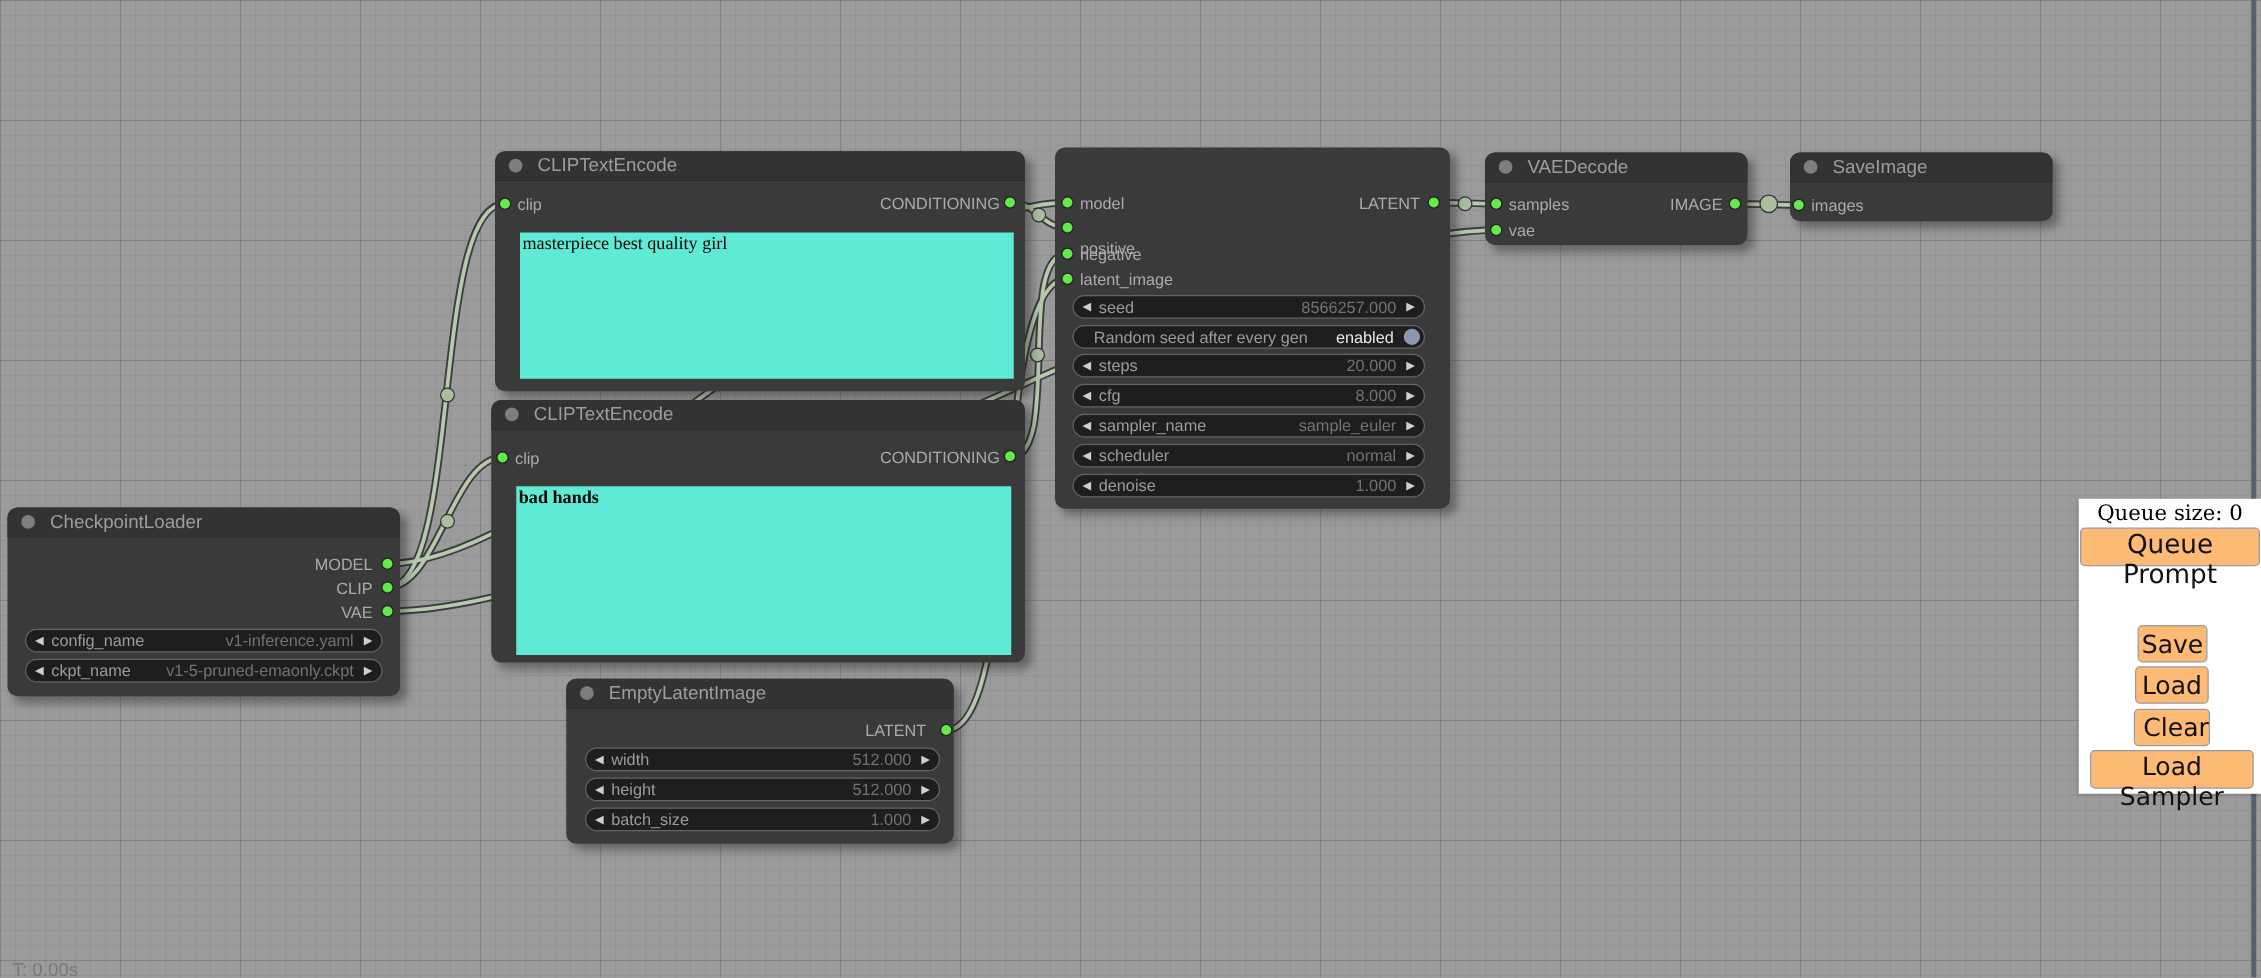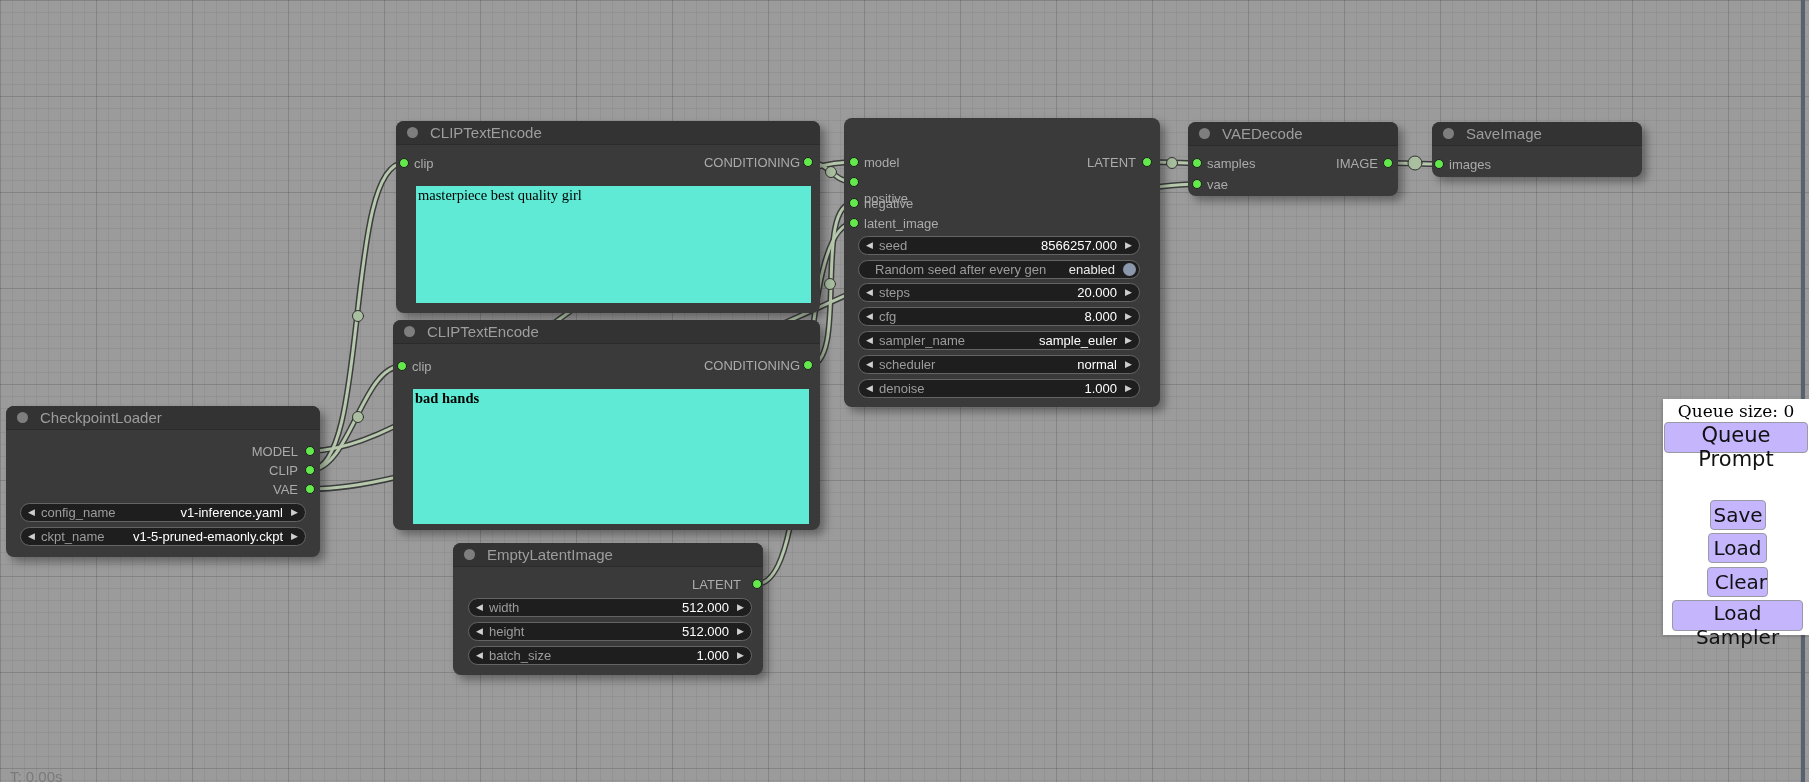--- a/index.html
+++ b/index.html
@@ -29,35 +29,35 @@
   .slot-label{position:absolute;color:#ababab;font-size:13px;line-height:13px;white-space:nowrap;}
   .slot-label.out{text-align:right;}
   .widget{
     position:absolute;height:19px;box-sizing:border-box;background:#1e1e1e;
     border:1px solid #646464;border-radius:10px;font-size:13px;line-height:17px;color:#9c9c9c;
     white-space:nowrap;
   }
   .warrow{position:absolute;top:0;font-size:9px;line-height:17px;color:#cfcfcf;cursor:pointer;}
   .warrow.l{left:7px;} .warrow.r{right:7px;}
   .wlabel{position:absolute;left:20px;top:0;color:#9c9c9c;text-align:right;}
-  .wvalue{position:absolute;right:22px;top:0;color:#ffffff;}
+  .wvalue{position:absolute;right:22px;top:0;color:#737373;}
   .toggle-label{position:absolute;left:16px;top:0;color:#9c9c9c;}
   .toggle-value{position:absolute;right:24px;top:0;color:#e9e9e9;}
   .toggle-dot{position:absolute;right:3px;top:2px;width:13px;height:13px;border-radius:50%;background:#8b97ab;}
   .prompt-box{
     position:absolute;background:#5eead4;border:none;resize:none;outline:none;
     font-family:"Liberation Serif",serif;font-size:14.5px;color:#000;padding:1px 2px;box-sizing:border-box;
   }
   #scrollbar{position:absolute;left:1801px;top:0;width:4px;height:782px;background:#596070;z-index:3;}
   #queue-panel{
     position:absolute;left:1663px;top:399px;width:146px;height:236px;background:#ffffff;z-index:4;
     box-shadow:-1px 1px 3px rgba(0,0,0,.2);
   }
   .qbtn{
-    position:absolute;box-sizing:border-box;background:#c4b5fd;border:1px solid #9a9aa5;border-radius:4px;
+    position:absolute;box-sizing:border-box;background:#fdba74;border:1px solid #9a9aa5;border-radius:4px;
     font-family:"DejaVu Sans",sans-serif;color:#111;text-align:center;cursor:pointer;padding:0;
   }
   #queue-size{
     position:absolute;top:2px;left:0;width:100%;text-align:center;
     font-family:"DejaVu Serif",serif;font-size:17px;color:#000;
   }
   #stats-text{position:absolute;left:10px;top:768px;font-size:15px;color:#7a7a7a;z-index:0;}
 </style>
 </head>
 <body>

